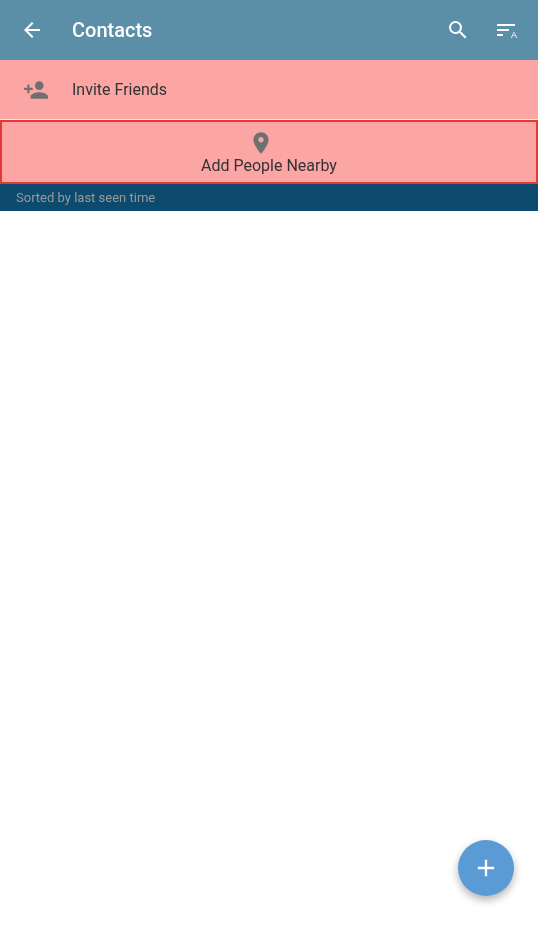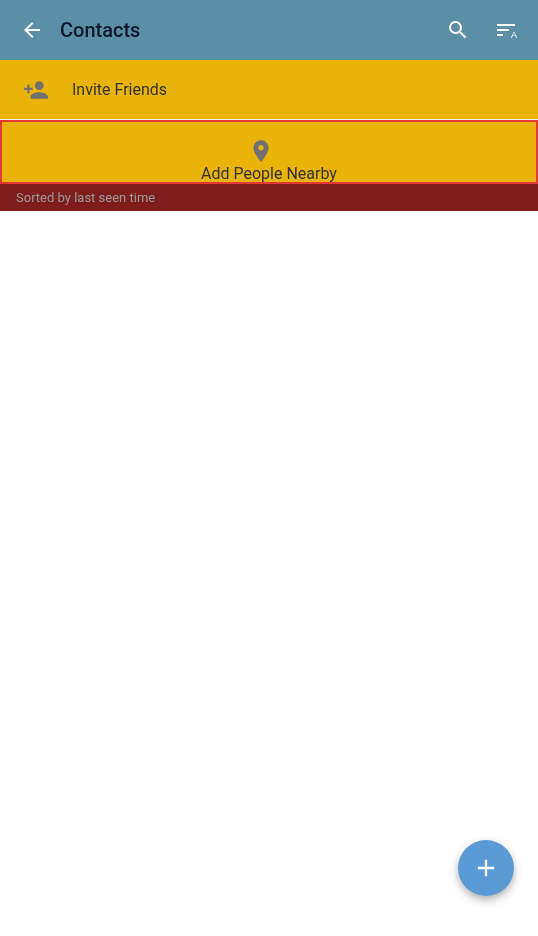--- a/index.html
+++ b/index.html
@@ -39,22 +39,22 @@
     .header-back svg {
       width: 24px;
       height: 24px;
       fill: white;
     }
 
     .header-title {
       flex: 1;
       font-size: 20px;
       font-weight: 500;
-      color: #0f172a;
-      margin-left: 8px;
+      color: #ffffff;
+      margin-left: 20px;
     }
 
     .header-actions {
       display: flex;
       align-items: center;
       gap: 8px;
     }
 
     .header-icon {
       width: 40px;
@@ -68,23 +68,23 @@
     .header-icon svg {
       width: 24px;
       height: 24px;
       fill: white;
     }
 
     
     .list-item {
       display: flex;
       align-items: center;
-      padding: 16px 16px;
+      padding: 8px 16px;
       height: 60px;
-      background: #eab308;
+      background: #fca5a5;
       cursor: pointer;
       border-bottom: 1px solid #f0f0f0;
       position: relative;
     }
 
     .list-item-icon {
       width: 40px;
       height: 40px;
       display: flex;
       align-items: center;
@@ -126,21 +126,21 @@
 
     
     .add-people-nearby-wrapper {
       position: relative;
       border: 2px solid #e53935;
       margin: 0;
     }
 
     
     .sorted-label {
-      background: #7f1d1d;
+      background: #0c4a6e;
       padding: 6px 16px;
       font-size: 13px;
       color: #999999;
     }
 
     
     .fab {
       position: absolute;
       bottom: 40px;
       right: 24px;

